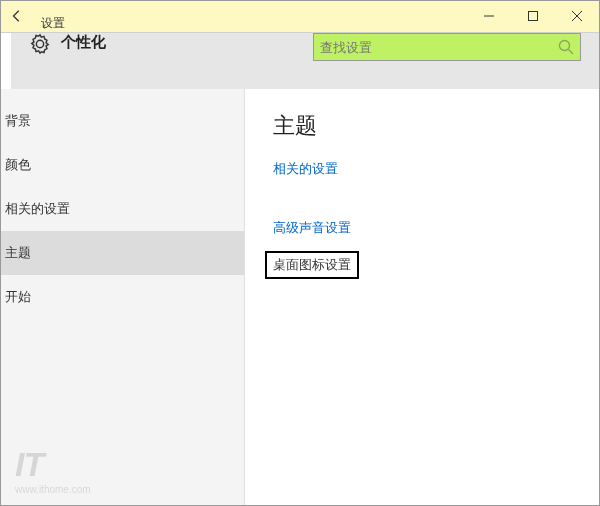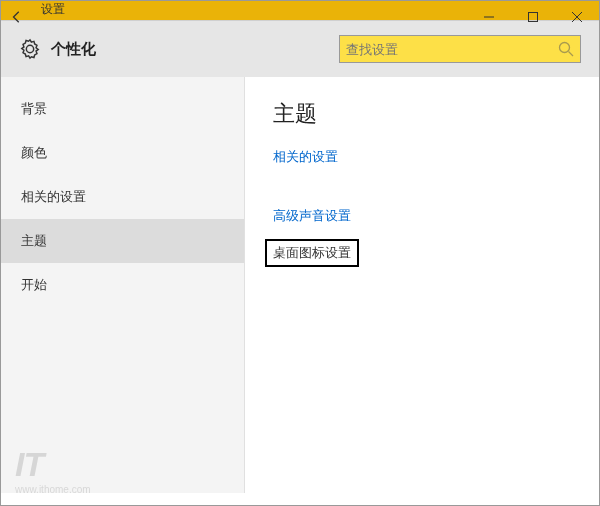--- a/index.html
+++ b/index.html
@@ -1,34 +1,34 @@
 <!DOCTYPE html>
 <html><head>
 <meta charset="utf-8">
 <style>
 * { margin: 0; padding: 0; box-sizing: border-box; font-family: "Microsoft YaHei", "Segoe UI", sans-serif; }
 body { width: 600px; height: 506px; background: #fff; border: 1px solid #999; overflow: hidden; position: relative; }
 
-.titlebar { height: 20px; background: #eab308; display: flex; align-items: flex-start; border-bottom: 1px solid #d0d0d0; }
+.titlebar { height: 32px; background: #fef9c3; display: flex; align-items: flex-end; border-bottom: 1px solid #d0d0d0; }
 .titlebar .back { width: 32px; height: 32px; display: flex; align-items: center; justify-content: center; cursor: pointer; }
 .titlebar .title { font-size: 12px; color: #333; padding-left: 8px; }
 .winbtns { margin-left: auto; display: flex; }
 .winbtn { width: 44px; height: 32px; display: flex; align-items: center; justify-content: center; cursor: pointer; }
 .winbtn svg { width: 10px; height: 10px; }
 
-.header { height: 56px; background: #e6e6e6; display: flex; align-items: center; padding: 0 18px; }
+.header { height: 56px; background: #e6e6e6; display: flex; padding: 0 18px; margin-left: 10px; }
 .header .gear { width: 22px; height: 22px; margin-right: 10px; }
 .header .heading { font-size: 15px; font-weight: bold; color: #222; }
-.searchwrap { margin-left: auto; width: 242px; height: 28px; border: 1px solid #999; background: #fde047; display: flex; align-items: center; padding: 0 6px; }
+.searchwrap { margin-left: auto; width: 268px; height: 28px; border: 1px solid #999; background: #bef264; display: flex; align-items: center; padding: 0 6px; }
 .searchwrap input { border: none; outline: none; flex: 1; font-size: 13px; color: #555; background: transparent; }
 .searchwrap .sicon { width: 16px; height: 16px; opacity: 0.5; }
 
 .body { display: flex; height: calc(100% - 88px); }
 .sidebar { width: 244px; background: #f4f4f4; border-right: 1px solid #e0e0e0; padding-top: 10px; }
-.navitem { height: 44px; display: flex; align-items: center; padding-left: 20px; font-size: 13px; color: #333; cursor: pointer; }
+.navitem { height: 44px; display: flex; align-items: center; padding-left: 4px; font-size: 13px; color: #333; cursor: pointer; }
 .navitem.selected { background: #dcdcdc; }
 
 .content { flex: 1; padding: 22px 0 0 28px; }
 .section-title { font-size: 22px; color: #222; margin-bottom: 18px; font-weight: 400; }
 .link { font-size: 13px; color: #0066cc; margin-bottom: 14px; cursor: pointer; display: inline-block; }
 .link.hl { border: 2px solid #000000; padding: 3px 6px; margin-left: -8px; color: #333; }
 .spacer { height: 26px; }
 
 .watermark { position: absolute; left: 14px; bottom: 10px; opacity: 0.18; pointer-events: none; }
 .watermark .wm1 { font-size: 34px; font-weight: bold; font-style: italic; letter-spacing: -1px; color: #555; }

